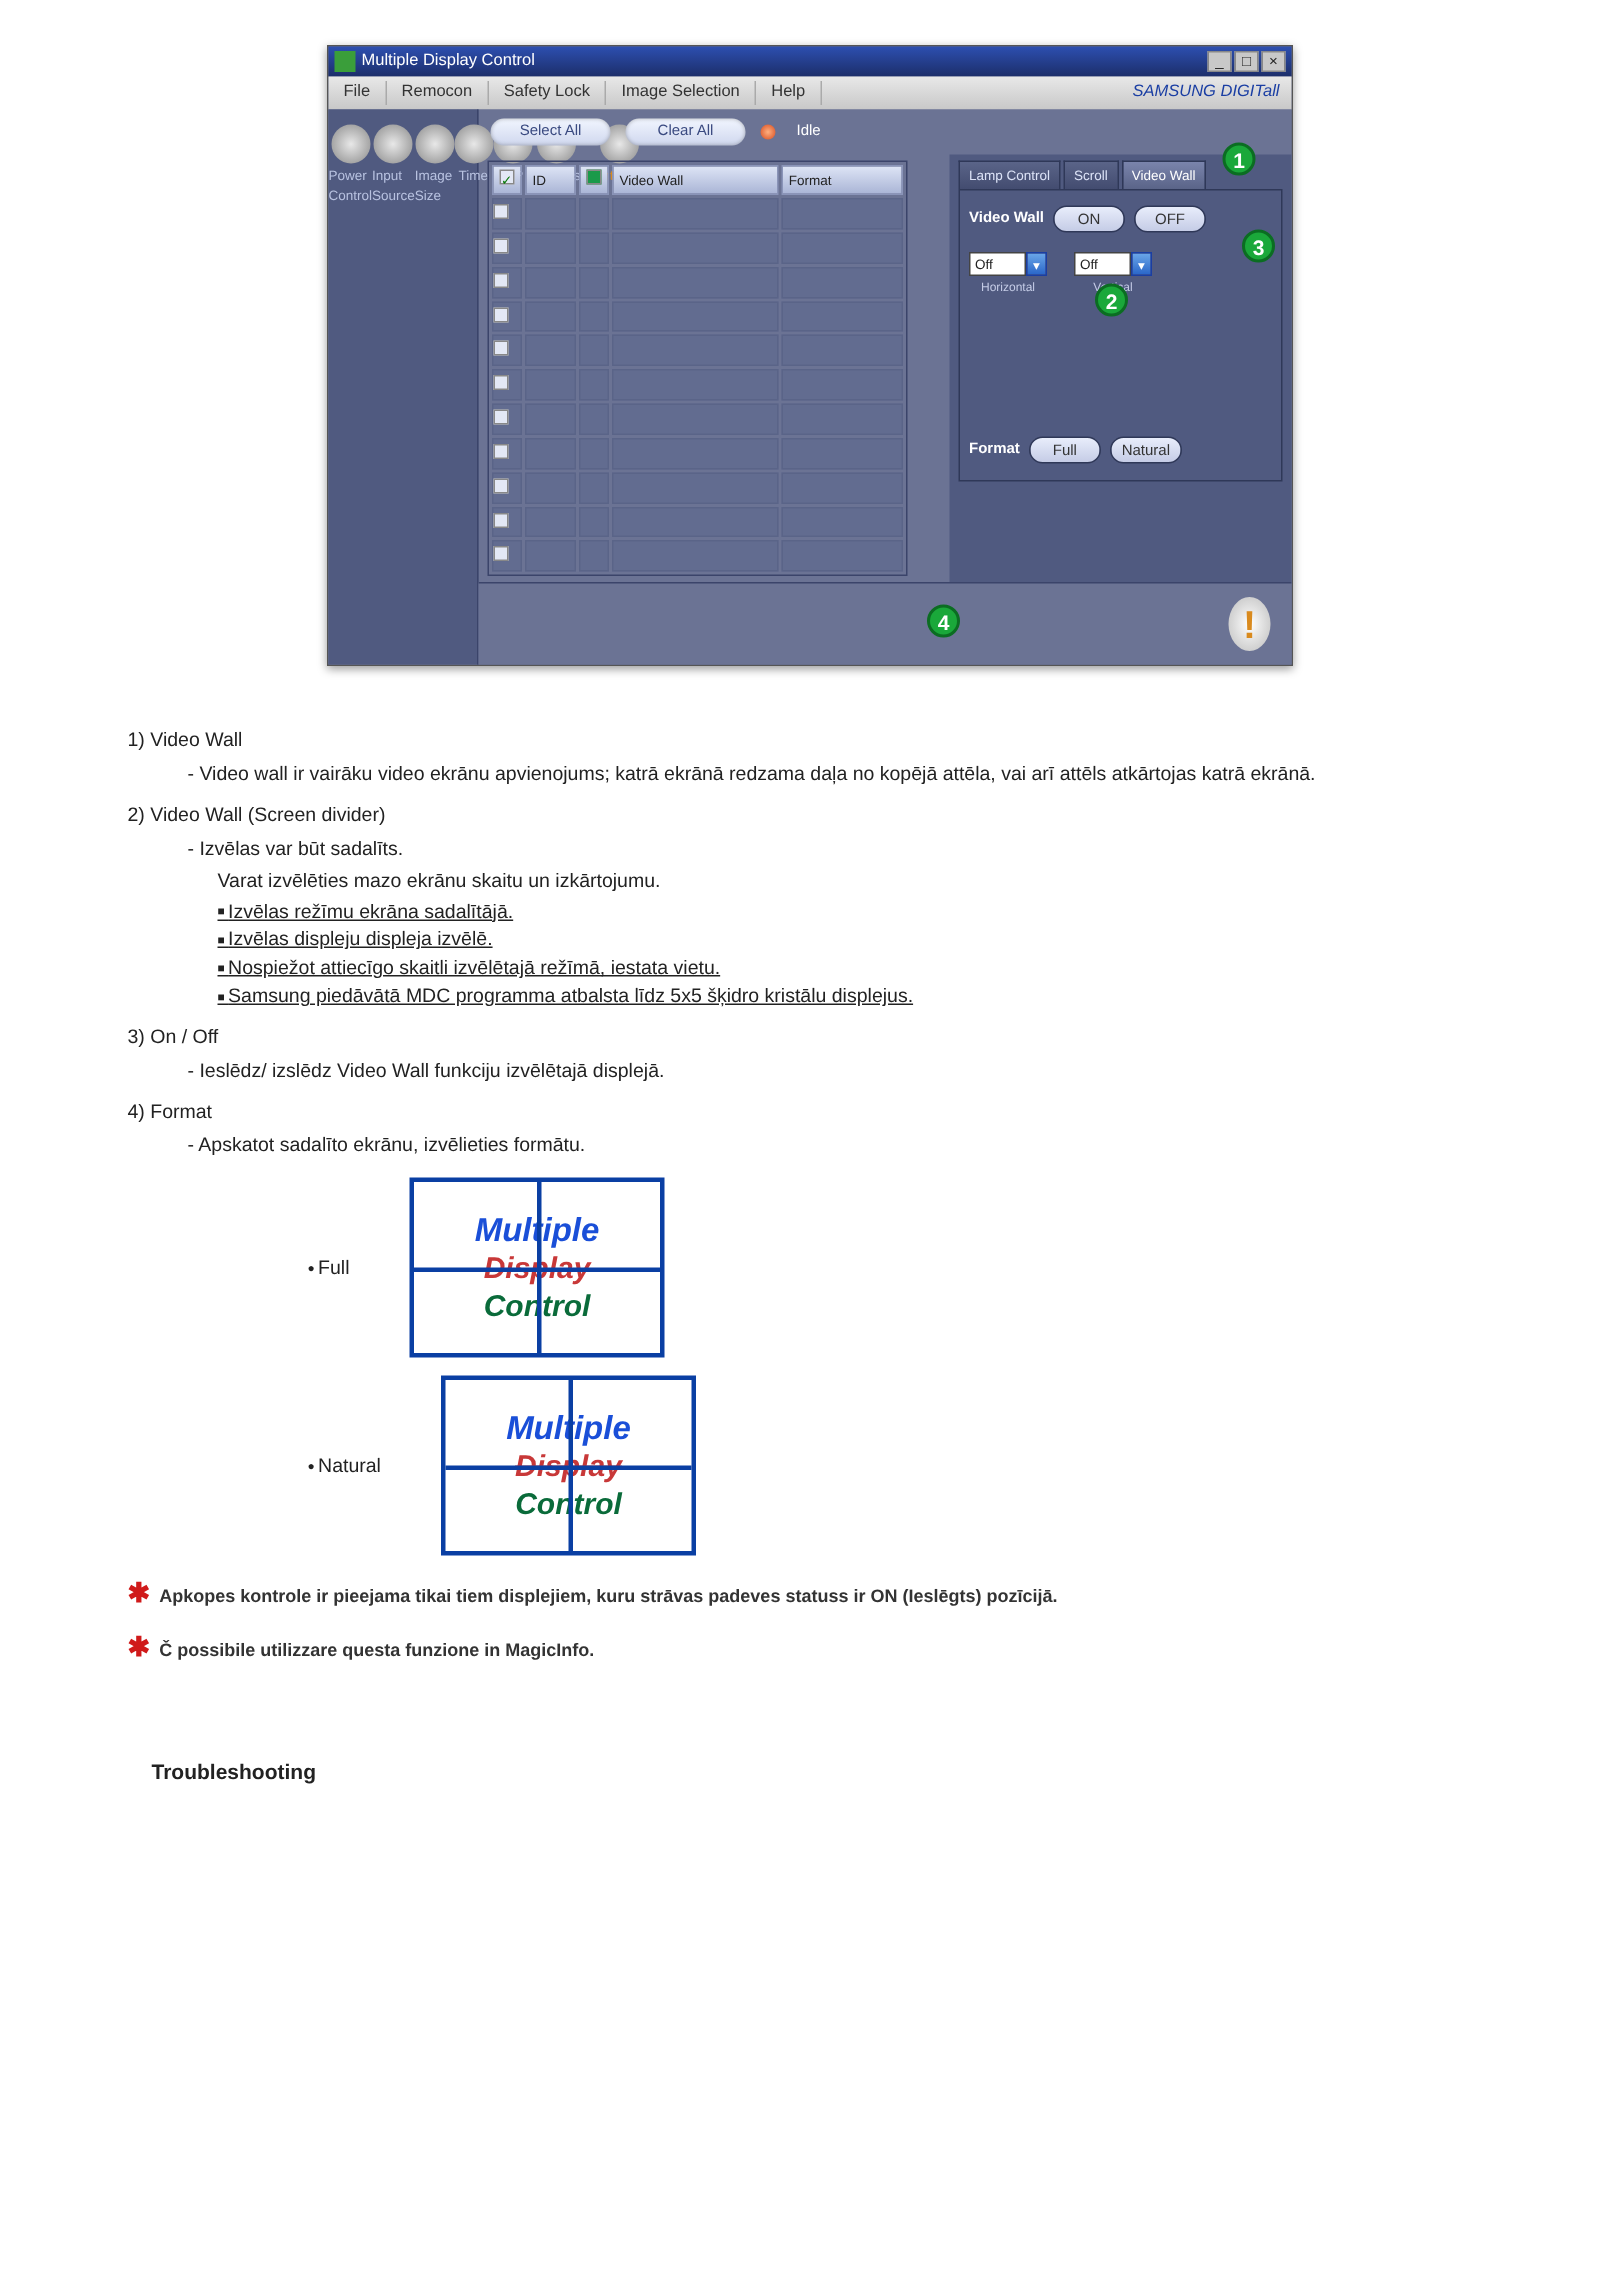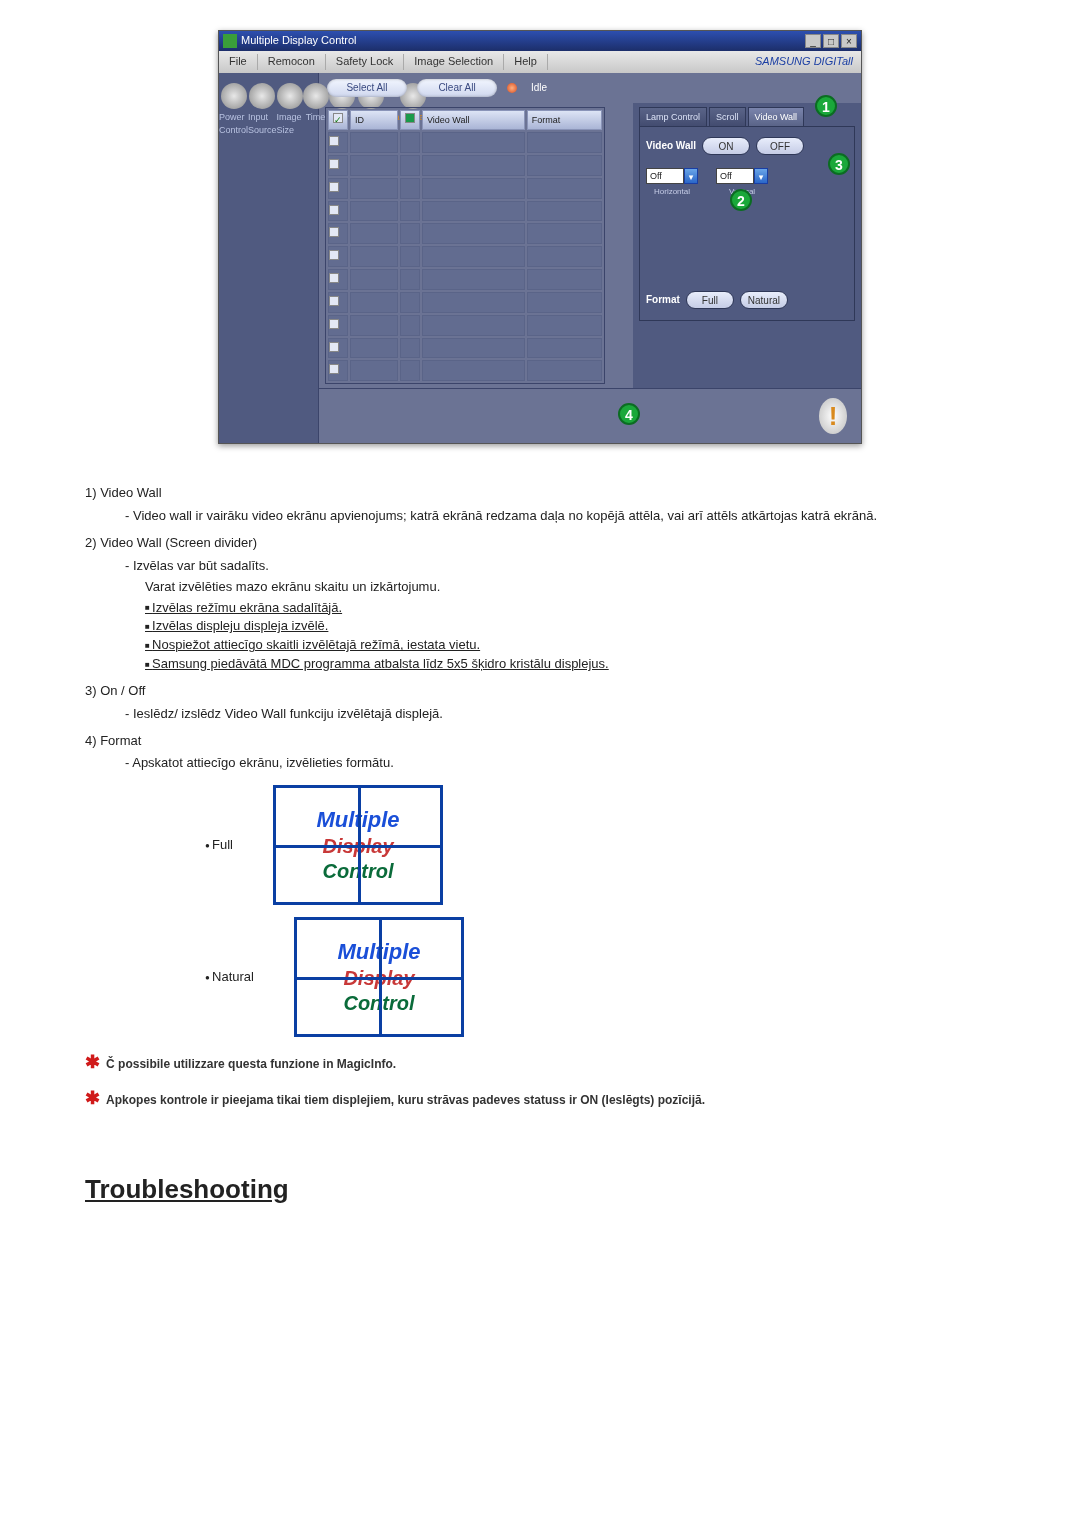--- a/index.html
+++ b/index.html
@@ -66,21 +66,21 @@
   .diagram{width:170px;height:120px;border:3px solid #0a3fa3;display:flex;flex-direction:column;align-items:center;justify-content:center;font-style:italic;font-weight:bold;background:#fff;position:relative;}
   .diagram .t1{color:#1a4fd8;font-size:22px;}
   .diagram .t2{color:#c83838;font-size:20px;margin-top:-4px;}
   .diagram .t3{color:#0a6b3a;font-size:20px;margin-top:-4px;}
   .diagram.grid::before,.diagram.grid::after{content:"";position:absolute;background:#0a3fa3;}
   .diagram.grid::before{left:50%;top:0;width:3px;height:100%;}
   .diagram.grid::after{top:50%;left:0;height:3px;width:100%;}
   .diagram.nat .t2{text-decoration:line-through;}
   .starline{margin:10px 0 0 0;color:#333;font-weight:bold;font-size:12px;}
   .star{color:#d01a1a;font-size:18px;font-weight:bold;margin-right:6px;}
-  h2.troub{font-size:26px;font-weight:bold;margin:60px 0 30px;text-decoration:underline;}
+  h2.troub{font-size:14px;font-weight:bold;margin:60px 16px 30px;}
   .tsitem{margin-left:14px;}
   .tsitem .sub{margin-left:26px;}
 </style>
 </head>
 <body>
 
 <div class="page">
 
   <div class="app">
     <div class="titlebar">
@@ -137,21 +137,21 @@
           <div class="pill">Clear All</div>
           <span class="idle-dot"></span>
           <span class="idle-txt">Idle</span>
         </div>
         <div class="midrow">
           <div class="tblwrap">
             <table class="tbl">
               <tbody>
                   <tr>
                 <th style="width:20px;"><span class="chk on"></span></th>
-                <th style="width:48px;">ID</th>
+                <th style="width:34px;">ID</th>
                 <th style="width:14px;"><span class="chk" style="background:#1a9a4a;"></span></th>
                 <th>Video Wall</th>
                 <th>Format</th>
               </tr>
               <tr>
                     <td><span class="chk"></span></td>
                     <td></td>
                     <td></td>
                     <td></td>
                     <td></td>
@@ -288,37 +288,37 @@
       <li>Izvēlas režīmu ekrāna sadalītājā.</li>
       <li>Izvēlas displeju displeja izvēlē.</li>
       <li>Nospiežot attiecīgo skaitli izvēlētajā režīmā, iestata vietu.</li>
       <li>Samsung piedāvātā MDC programma atbalsta līdz 5x5 šķidro kristālu displejus.</li>
     </ul>
 
     <div class="item">3)  On / Off</div>
     <div class="sub">- Ieslēdz/ izslēdz Video Wall funkciju izvēlētajā displejā.</div>
 
     <div class="item">4)  Format</div>
-    <div class="sub">- Apskatot attiecīgo ekrānu, izvēlieties formātu.</div>
+    <div class="sub">- Apskatot sadalīto ekrānu, izvēlieties formātu.</div>
 
     <div class="formatblock">
       <span class="flabel">Full</span>
       <div class="diagram grid">
         <span class="t1">Multiple</span>
         <span class="t2">Display</span>
         <span class="t3">Control</span>
       </div>
     </div>
     <div class="formatblock">
       <span class="flabel">Natural</span>
       <div class="diagram grid nat">
         <span class="t1">Multiple</span>
         <span class="t2">Display</span>
         <span class="t3">Control</span>
       </div>
     </div>
 
+    <div class="starline"><span class="star">✱</span><span>Apkopes kontrole ir pieejama tikai tiem displejiem, kuru strāvas padeves statuss ir ON (Ieslēgts) pozīcijā.</span></div>
     <div class="starline"><span class="star">✱</span><span>Č possibile utilizzare questa funzione in MagicInfo.</span></div>
-    <div class="starline"><span class="star">✱</span><span>Apkopes kontrole ir pieejama tikai tiem displejiem, kuru strāvas padeves statuss ir ON (Ieslēgts) pozīcijā.</span></div>
 
     <h2 class="troub">Troubleshooting</h2>
   </div>
 </div>
 
 </body></html>

